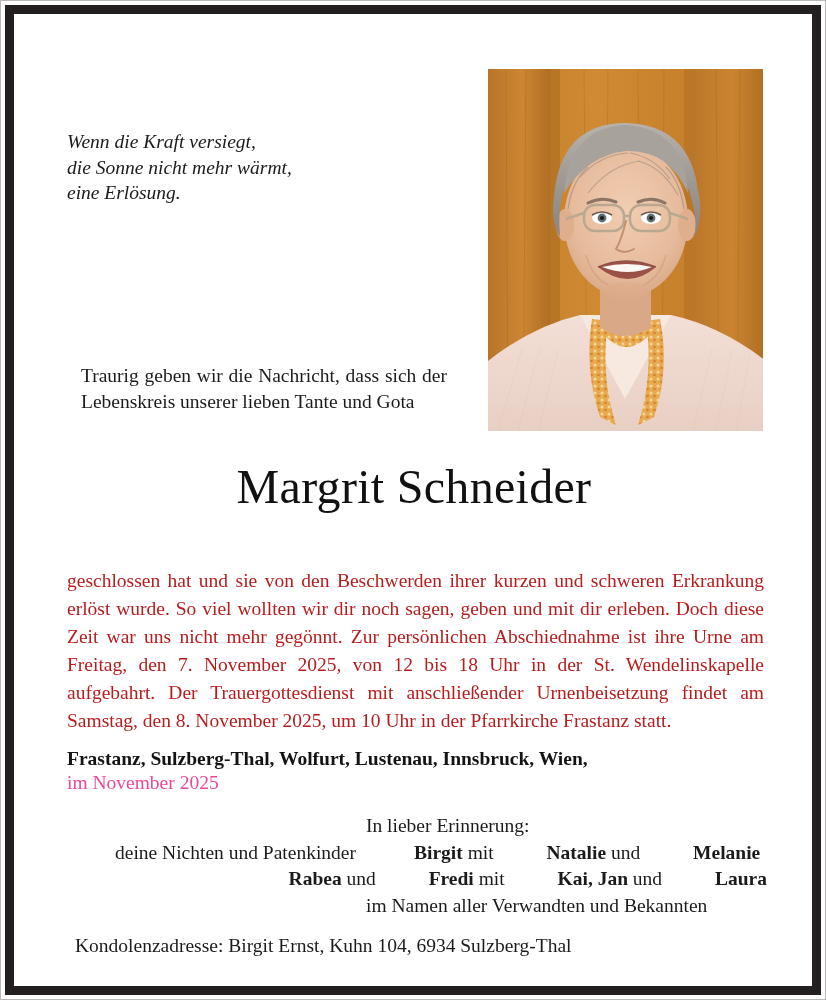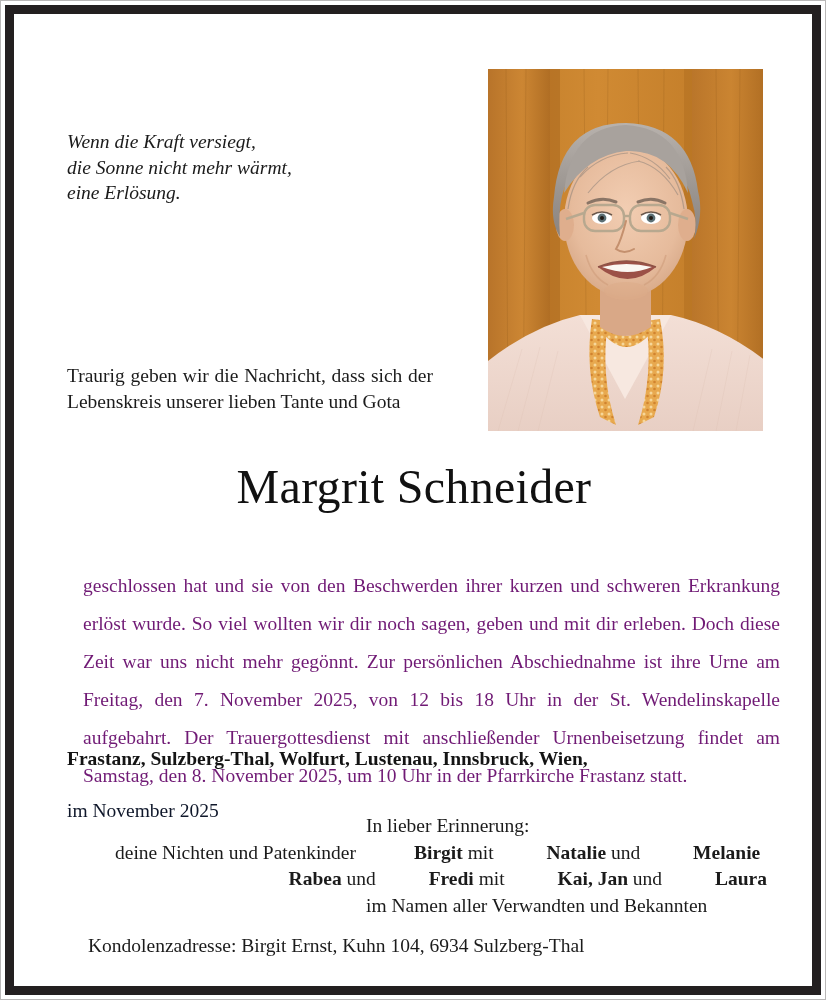--- a/index.html
+++ b/index.html
@@ -53,21 +53,21 @@
     font-style: italic;
     font-size: 19.5px;
     line-height: 25.5px;
     color: #1b1b1b;
   }
   #poem .poem-line { white-space: nowrap; }
 
   
   #intro {
     position: absolute;
-    left: 66px;
+    left: 80px;
     top: 362px;
     width: 366px;
     font-size: 19.5px;
     line-height: 25.5px;
     text-align: justify;
     text-align-last: left;
     color: #1b1b1b;
   }
 
   
@@ -106,47 +106,45 @@
     color: #111111;
   }
 
   
   #body-text {
     position: absolute;
     left: 66px;
     top: 566px;
     width: 697px;
     font-size: 19.5px;
-    line-height: 38px;
+    line-height: 28px;
     text-align: justify;
     text-align-last: left;
-    color: #701a75;
-    margin-left: 16px;
+    color: #b91c1c;
   }
 
   
   #places {
     position: absolute;
     left: 66px;
     top: 745px;
     width: 700px;
     font-size: 19.5px;
     line-height: 26px;
     font-weight: bold;
     color: #141414;
   }
   #places-date {
     position: absolute;
     left: 66px;
     top: 769px;
     width: 700px;
     font-size: 19.5px;
     line-height: 26px;
-    color: #0f172a;
-    margin-top: 28px;
+    color: #ec4899;
   }
 
   
   #mourners {
     position: absolute;
     left: 66px;
     top: 812px;
     width: 700px;
     font-size: 19.5px;
     line-height: 26.5px;
@@ -167,21 +165,21 @@
   #mourners .right-col {
     flex: 1;
     text-align: left;
     white-space: nowrap;
   }
   #mourners .right-col b { font-weight: bold; margin-left: 48px; }
 
   
   #condolence {
     position: absolute;
-    left: 87px;
+    left: 74px;
     top: 932px;
     width: 700px;
     font-size: 19.5px;
     line-height: 26px;
     color: #1b1b1b;
   }
 </style>
 </head>
 <body>
 

